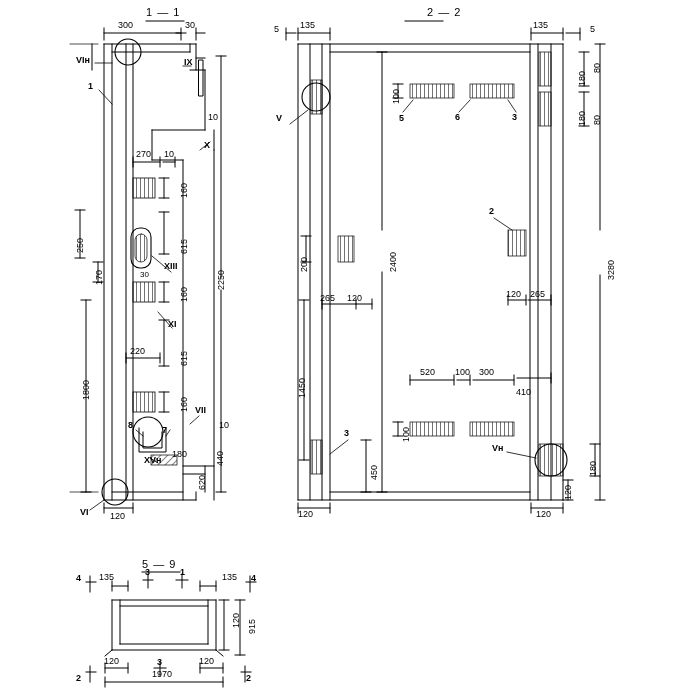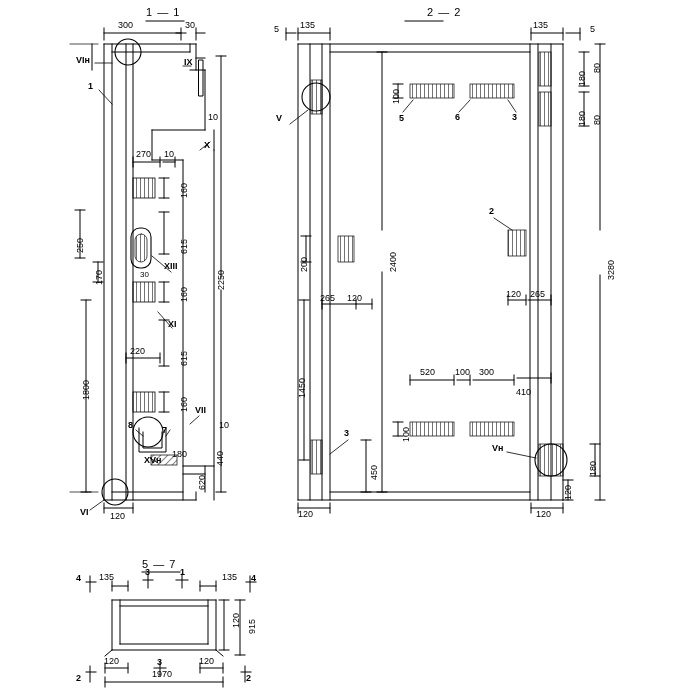--- a/index.html
+++ b/index.html
@@ -274,21 +274,21 @@
         <path d="M148,574 L148,588"></path>
   <path d="M176,580 L188,580"></path>
         <path d="M182,574 L182,588"></path>
   <path d="M154,668 L166,668"></path>
         <path d="M160,662 L160,676"></path>
   </g>
 </svg>
 
 <div class="ttl" style="left:146px;top:6px;">1 — 1</div>
 <div class="ttl" style="left:405px;top:6px;margin-left:22px;">2 — 2</div>
-<div class="ttl" style="left:142px;top:558px;">5 — 7</div>
+<div class="ttl" style="left:142px;top:558px;">5 — 9</div>
 
 <div class="lbl" style="left:118px;top:21px;">300</div>
 <div class="lbl" style="left:185px;top:21px;">30</div>
 <div class="lbl" style="left:208px;top:113px;">10</div>
 <div class="lbl" style="left:136px;top:150px;">270</div>
 <div class="lbl" style="left:164px;top:150px;">10</div>
 <div class="vert" style="left:180px;top:198px;">160</div>
 <div class="vert" style="left:180px;top:254px;">615</div>
 <div class="vert" style="left:76px;top:253px;">250</div>
 <div class="vert" style="left:95px;top:285px;">170</div>

